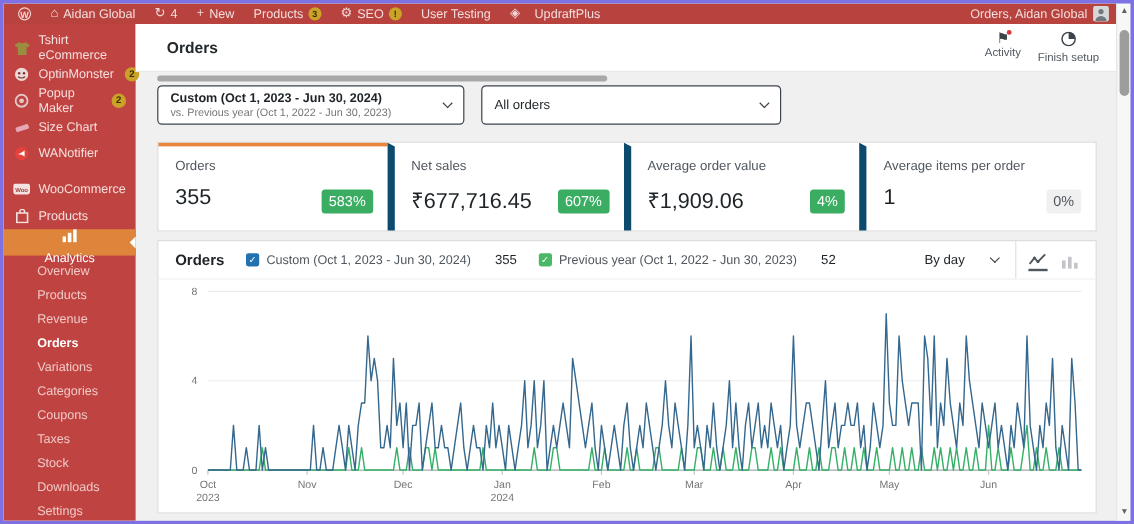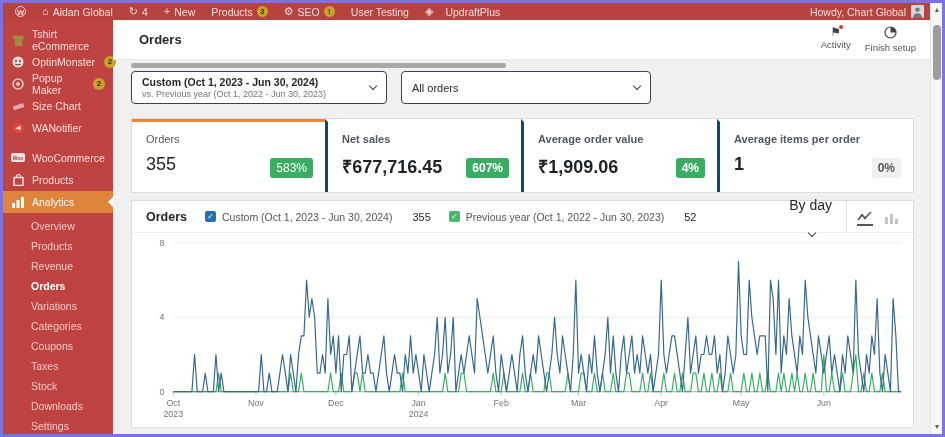--- a/index.html
+++ b/index.html
@@ -18,21 +18,21 @@
   .ab-right{margin-left:auto;display:flex;align-items:center;gap:5px;}
   .avatar{width:13px;height:13px;border-radius:2px;background:#d6d7da;display:inline-block;overflow:hidden;}
   
   .sidebar{position:absolute;left:0;top:17px;width:110px;bottom:0;background:#bf4340;color:#f6dedd;}
   .menu{padding-top:9px;}
   .m-item{display:flex;align-items:center;gap:7px;height:22px;padding:0 8px;font-size:10.5px;cursor:pointer;position:relative;}
   .m-item .micon{width:14px;display:inline-flex;justify-content:center;flex:none;}
   .m-badge{min-width:12px;height:12px;border-radius:50%;background:#c9a227;color:#3a2c00;font-size:8px;
     font-weight:bold;text-align:center;line-height:12px;margin-left:2px;}
   .m-sep{height:8px;}
-  .m-current{background:#de843b;color:#fff;}
+  .m-current{background:#de843b;color:#fff;flex-direction:column;}
   .m-arrow{position:absolute;right:0;top:50%;margin-top:-5px;width:0;height:0;
     border:5px solid transparent;border-right-color:#ffffff;}
   .submenu{padding:3px 0 0 0;}
   .sm-item{display:block;padding:4px 8px 4px 28px;font-size:10.5px;color:#f0c9c7;cursor:pointer;}
   .sm-current{color:#fff;font-weight:bold;}
   
   .content{position:absolute;left:110px;top:17px;right:12px;bottom:0;}
   .page-header{position:absolute;left:0;top:0;right:0;height:40px;background:#fff;display:flex;align-items:center;
     border-bottom:1px solid #e8e8e8;}
   .page-title{font-size:13px;font-weight:bold;color:#23282d;margin-left:26px;}
@@ -49,38 +49,38 @@
   .fb-lines{display:flex;flex-direction:column;justify-content:center;gap:1px;}
   .fb-l1{font-size:10.5px;font-weight:bold;color:#1d2327;}
   .fb-l2{font-size:9px;color:#757575;}
   .fb-single{font-size:11px;color:#1d2327;}
   .chev{width:6px;height:6px;border-right:1.5px solid #3c434a;border-bottom:1.5px solid #3c434a;
     transform:rotate(45deg);margin-left:auto;margin-top:-3px;flex:none;}
   
   .stats{position:absolute;top:98px;left:18px;right:16px;height:75px;display:flex;background:#fff;
     border:1px solid #dcdcde;}
   .stat{flex:1;position:relative;padding:11px 14px;border-top:3px solid transparent;cursor:pointer;}
-  .stat + .stat{border-left:3px solid #0c4a6e;font-weight:bold;}
+  .stat + .stat{border-left:6px solid #0c4a6e;}
   .stat-selected{border-top-color:#e8863c;}
   .stat-label{font-size:11px;color:#50575e;}
   .stat-value{font-size:18px;color:#1d2327;margin-top:9px;}
   .stat-badge{position:absolute;right:12px;bottom:14px;font-size:12px;padding:3px 6px;border-radius:3px;}
   .badge-green{background:#3aad63;color:#fff;}
   .badge-neutral{background:#f0f0f1;color:#50575e;}
   
   .chart-card{position:absolute;top:180px;left:18px;right:16px;height:228px;background:#fff;border:1px solid #dcdcde;}
   .chart-header{height:32px;display:flex;align-items:center;padding:0 0 0 14px;border-bottom:1px solid #f0f0f1;}
   .chart-title{font-size:12.5px;font-weight:bold;color:#1d2327;}
   .legend-item{display:flex;align-items:center;gap:6px;margin-left:18px;cursor:pointer;}
   .cbox{width:11px;height:11px;border-radius:2px;color:#fff;font-size:8px;line-height:11px;text-align:center;flex:none;}
   .cbox-blue{background:#2271b1;}
   .cbox-green{background:#4ab866;}
   .legend-label{font-size:10.5px;color:#50575e;}
   .legend-value{font-size:11px;color:#1d2327;margin-left:14px;}
-  .interval{margin-left:auto;display:flex;align-items:center;gap:20px;font-size:14px;color:#1d2327;cursor:pointer;flex-direction:column;}
+  .interval{margin-left:auto;display:flex;align-items:center;gap:20px;font-size:11px;color:#1d2327;cursor:pointer;}
   .interval .chev{margin-left:2px;}
   .hdr-divider{width:1px;align-self:stretch;background:#e0e0e0;margin:0 10px 0 14px;}
   .ctype{display:flex;align-items:center;gap:12px;padding-right:14px;}
   .ctype-btn{display:flex;flex-direction:column;align-items:center;cursor:pointer;padding-top:3px;}
   .ctype-active-bar{width:16px;height:2px;background:#50575e;margin-top:2px;}
   .chart-plot{position:absolute;left:4px;top:34px;right:4px;bottom:2px;}
   .chart-plot svg{width:100%;height:100%;}
   svg text{font-family:"Liberation Sans",sans-serif;}
   
   .vscroll{position:absolute;right:0;top:0;bottom:0;width:12px;background:#f6f7f7;border-left:1px solid #e5e5e5;}
@@ -120,21 +120,21 @@
       <span class="ab-badge">!</span>
     </span>
     <span class="ab-item">
       <span>User Testing</span>
     </span>
     <span class="ab-item">
       <span class="ab-icon">◈</span>
       <span style="margin-left:8px">UpdraftPlus</span>
     </span>
     <span class="ab-right">
-      <span>Howdy, Chart Global</span>
+      <span>Orders, Aidan Global</span>
       <span class="avatar">
         <svg viewBox="0 0 13 13">
           <rect width="13" height="13" fill="#d6d7da"></rect>
           <circle cx="6.5" cy="4.6" r="2.2" fill="#73767c"></circle>
           <path d="M1.8 13 a4.7 4.7 0 0 1 9.4 0 z" fill="#73767c"></path>
         </svg>
       </span>
     </span>
   </div>
 

